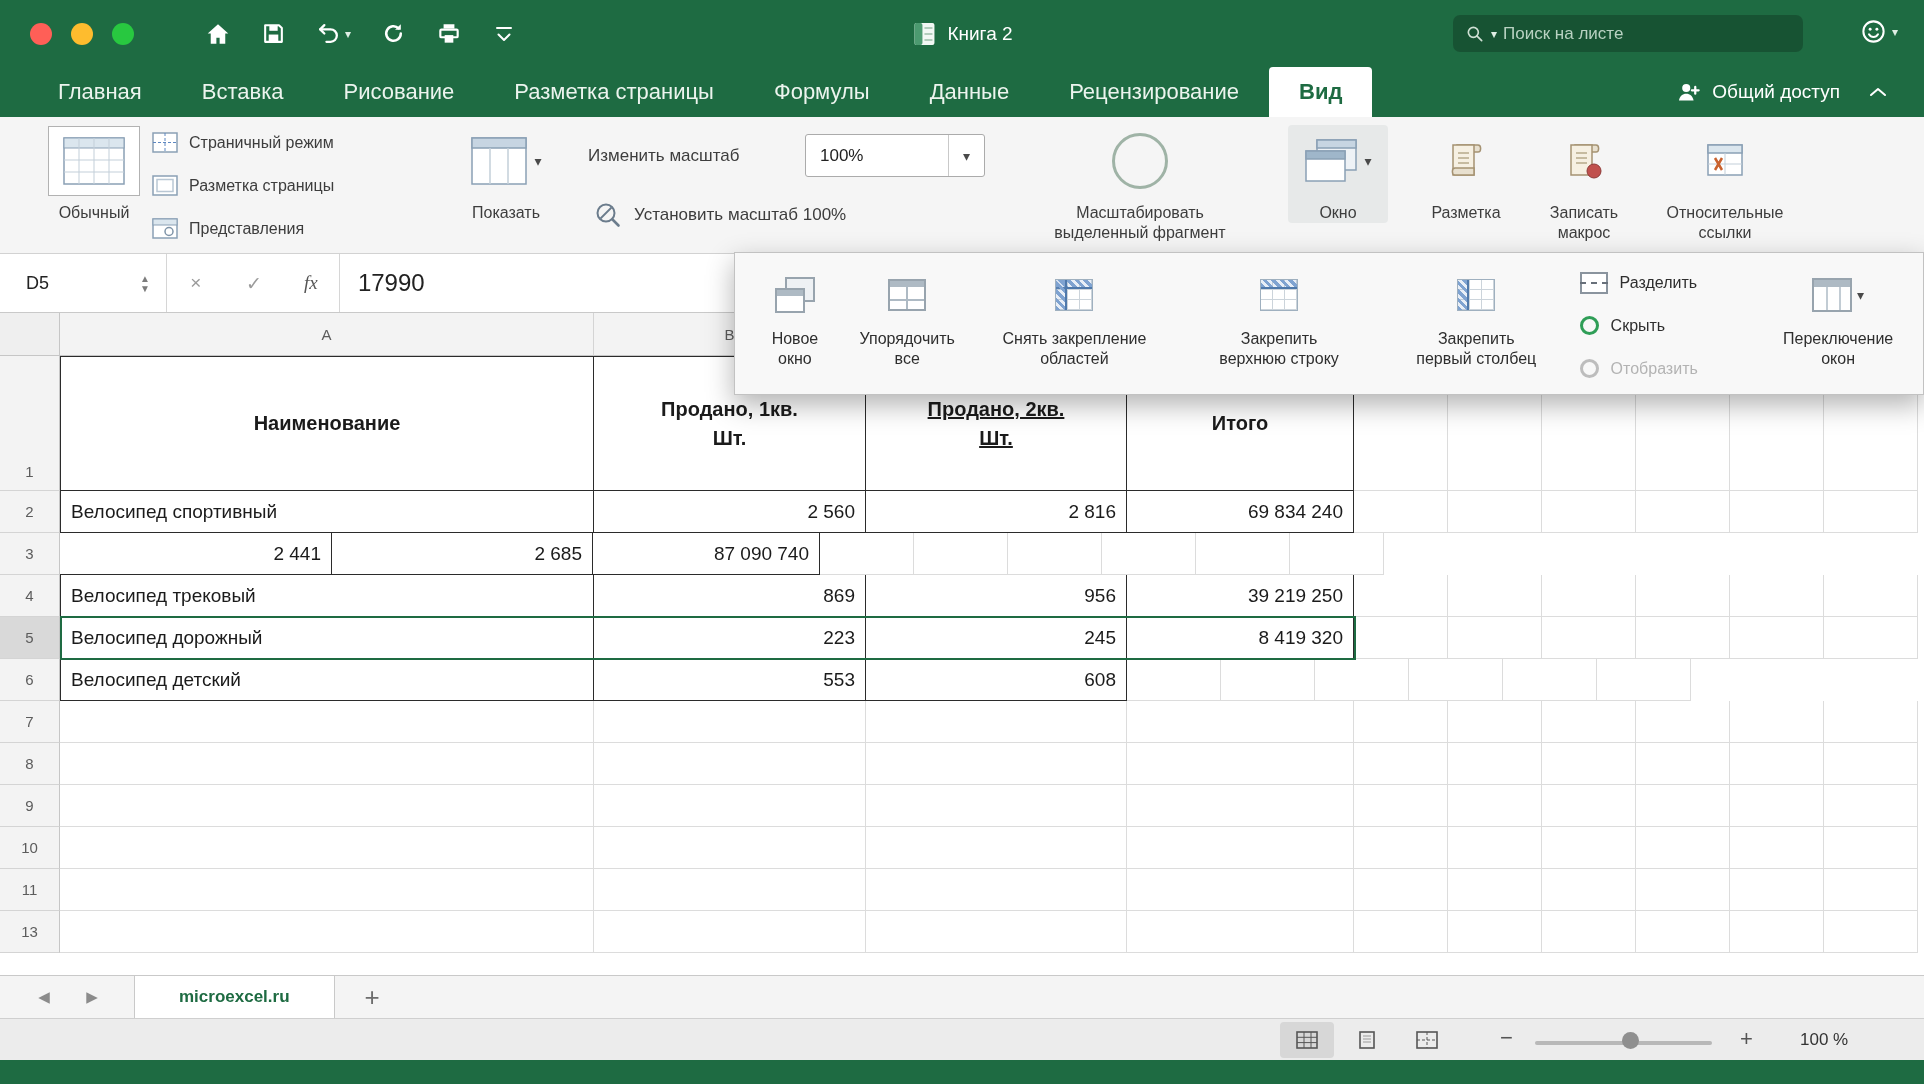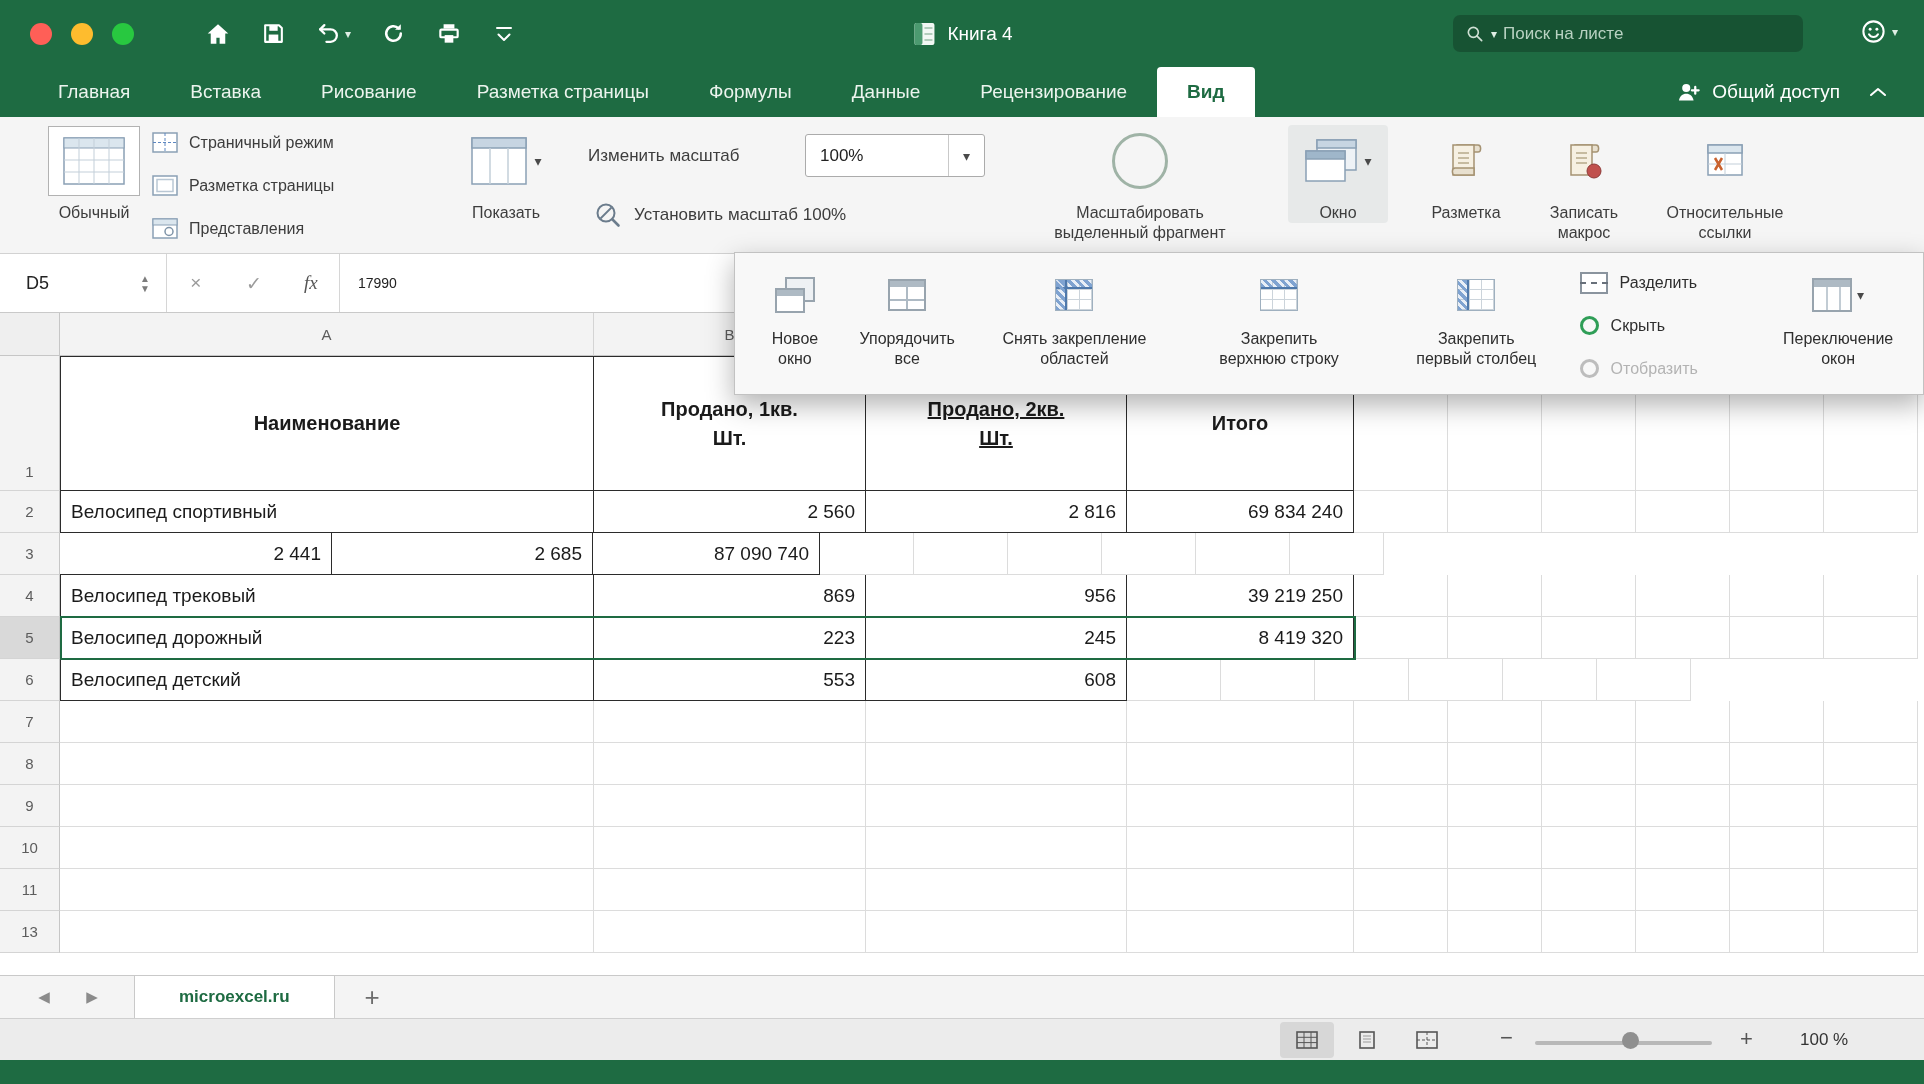--- a/index.html
+++ b/index.html
@@ -13,21 +13,21 @@
 #tb-icons{position:absolute;left:205px;top:0;height:67px;display:flex;align-items:center;gap:30px}
 .tb-ic{display:flex;align-items:center;gap:4px;cursor:default}
 .mini-arrow{color:#dfeee4;font-size:12px}
 #tb-title{position:absolute;left:50%;top:0;transform:translateX(-50%);height:67px;display:flex;align-items:center;gap:10px;color:#fff;font-size:19px}
 #tb-search{position:absolute;right:121px;top:15px;width:350px;height:37px;background:rgba(0,0,0,.22);border-radius:7px;display:flex;align-items:center;padding:0 12px;gap:6px}
 #tb-search input{flex:1;background:transparent;border:none;outline:none;color:#eaf3ec;font-size:17px;font-family:inherit}
 #tb-search input::placeholder{color:#b9d2c2}
 #tb-smiley{position:absolute;right:26px;top:18px;display:flex;align-items:center;gap:5px}
 
 #tabbar{position:absolute;left:0;top:67px;width:1924px;height:50px;background:#1e6b42;display:flex;align-items:stretch;padding-left:28px}
-.rtab{display:flex;align-items:center;padding:0 30px;font-size:19px;color:#ecf4ee;cursor:default;white-space:nowrap}
+.rtab{display:flex;align-items:center;padding:0 30px;font-size:22px;color:#ecf4ee;cursor:default;white-space:nowrap}
 .rtab.active{background:#fff;color:#1e6b42;font-weight:700;border-radius:4px 4px 0 0}
 #share{position:absolute;right:84px;top:67px;height:50px;display:flex;align-items:center;gap:10px;color:#fff;font-size:19px;white-space:nowrap}
 #collapse{position:absolute;right:34px;top:80px}
 
 #ribbon{position:absolute;left:0;top:117px;width:1924px;height:137px;background:#f5f5f5;border-bottom:1px solid #d2d2d2}
 .rb-label{font-size:16px;color:#3d3d3d;text-align:center;line-height:1.22}
 .rb-big{position:absolute;top:8px;display:flex;flex-direction:column;align-items:center;gap:6px}
 .rb-iconzone{height:72px;display:flex;align-items:center;justify-content:center;gap:6px}
 .rb-iconbox{width:92px;height:70px;border:1px solid #b2b2b2;background:#fff;display:flex;align-items:center;justify-content:center}
 .rb-stack{position:absolute;left:152px;top:4px;display:flex;flex-direction:column}
@@ -75,21 +75,21 @@
 .ic-switch .bar{position:absolute;left:0;right:0;top:0;height:7px;background:#aebac4}
 .ic-switch .v1{position:absolute;left:12px;top:7px;bottom:0;width:2px;background:#c2ccd4}
 .ic-switch .v2{position:absolute;left:25px;top:7px;bottom:0;width:2px;background:#c2ccd4}
 
 #fbar{position:absolute;left:0;top:254px;width:1924px;height:59px;background:#fff;border-bottom:1px solid #c9c9c9;display:flex;align-items:center}
 #namebox{width:140px;height:100%;display:flex;align-items:center;padding-left:26px;font-size:18px;color:#222}
 #steppers{display:flex;flex-direction:column;gap:1px;color:#7c7c7c;font-size:10px;line-height:9px}
 .fsep{width:1px;height:100%;background:#d6d6d6}
 .fbtn{width:58px;display:flex;align-items:center;justify-content:center;font-size:19px;color:#9b9b9b}
 #fx{font-size:19px;color:#555;font-style:italic;font-family:"Liberation Serif",serif;width:56px;text-align:center}
-#fvalue{font-size:14px;color:#222;padding-left:18px}
+#fvalue{font-size:24px;color:#222;padding-left:18px}
 
 #grid{position:absolute;left:0;top:313px;width:1924px;height:662px;background:#fff}
 #col-headers{display:flex;height:43px;background:#f3f3f3}
 #corner{flex:0 0 60px;border-right:1px solid #c6c6c6;border-bottom:1px solid #c6c6c6;background:#efefef}
 .col-h{flex:0 0 auto;border-right:1px solid #d4d4d4;border-bottom:1px solid #c6c6c6;display:flex;align-items:center;justify-content:center;font-size:15px;color:#5c5c5c}
 #grid-body{position:relative;height:619px;overflow:hidden}
 .grid-row{display:flex}
 .row-h{flex:0 0 60px;background:#f3f3f3;border-right:1px solid #c6c6c6;border-bottom:1px solid #d4d4d4;display:flex;align-items:center;justify-content:center;font-size:15px;color:#5c5c5c}
 .row-h.tall{align-items:flex-end;padding-bottom:10px}
 .row-h.sel{background:#d9d9d9}
@@ -167,21 +167,21 @@
             <path d="M6.5 12.5 12 18l5.5-5.5" fill="none" stroke="#fff" stroke-width="2" stroke-linecap="round" stroke-linejoin="round"></path>
           </svg>
       </div>
     </div>
     <div id="tb-title">
       <svg width="26" height="26" viewBox="0 0 26 26">
           <rect x="3" y="2" width="20" height="22" rx="2" fill="#f2f8f4"></rect>
           <rect x="3" y="2" width="8" height="22" rx="2" fill="#4c9a70"></rect>
           <path d="M13 7h8M13 13h8M13 19h8" stroke="#9dbfa9" stroke-width="1.6"></path>
         </svg>
-      <span>Книга 4</span>
+      <span>Книга 2</span>
     </div>
     <div id="tb-search">
       <svg width="20" height="20" viewBox="0 0 24 24">
           <circle cx="10" cy="10" r="6" fill="none" stroke="#cfe0d4" stroke-width="2"></circle>
           <path d="M14.5 14.5 20 20" stroke="#cfe0d4" stroke-width="2" stroke-linecap="round"></path>
         </svg>
       <span class="mini-arrow">▾</span>
       <input placeholder="Поиск на листе" style="">
     </div>
     <div id="tb-smiley">

